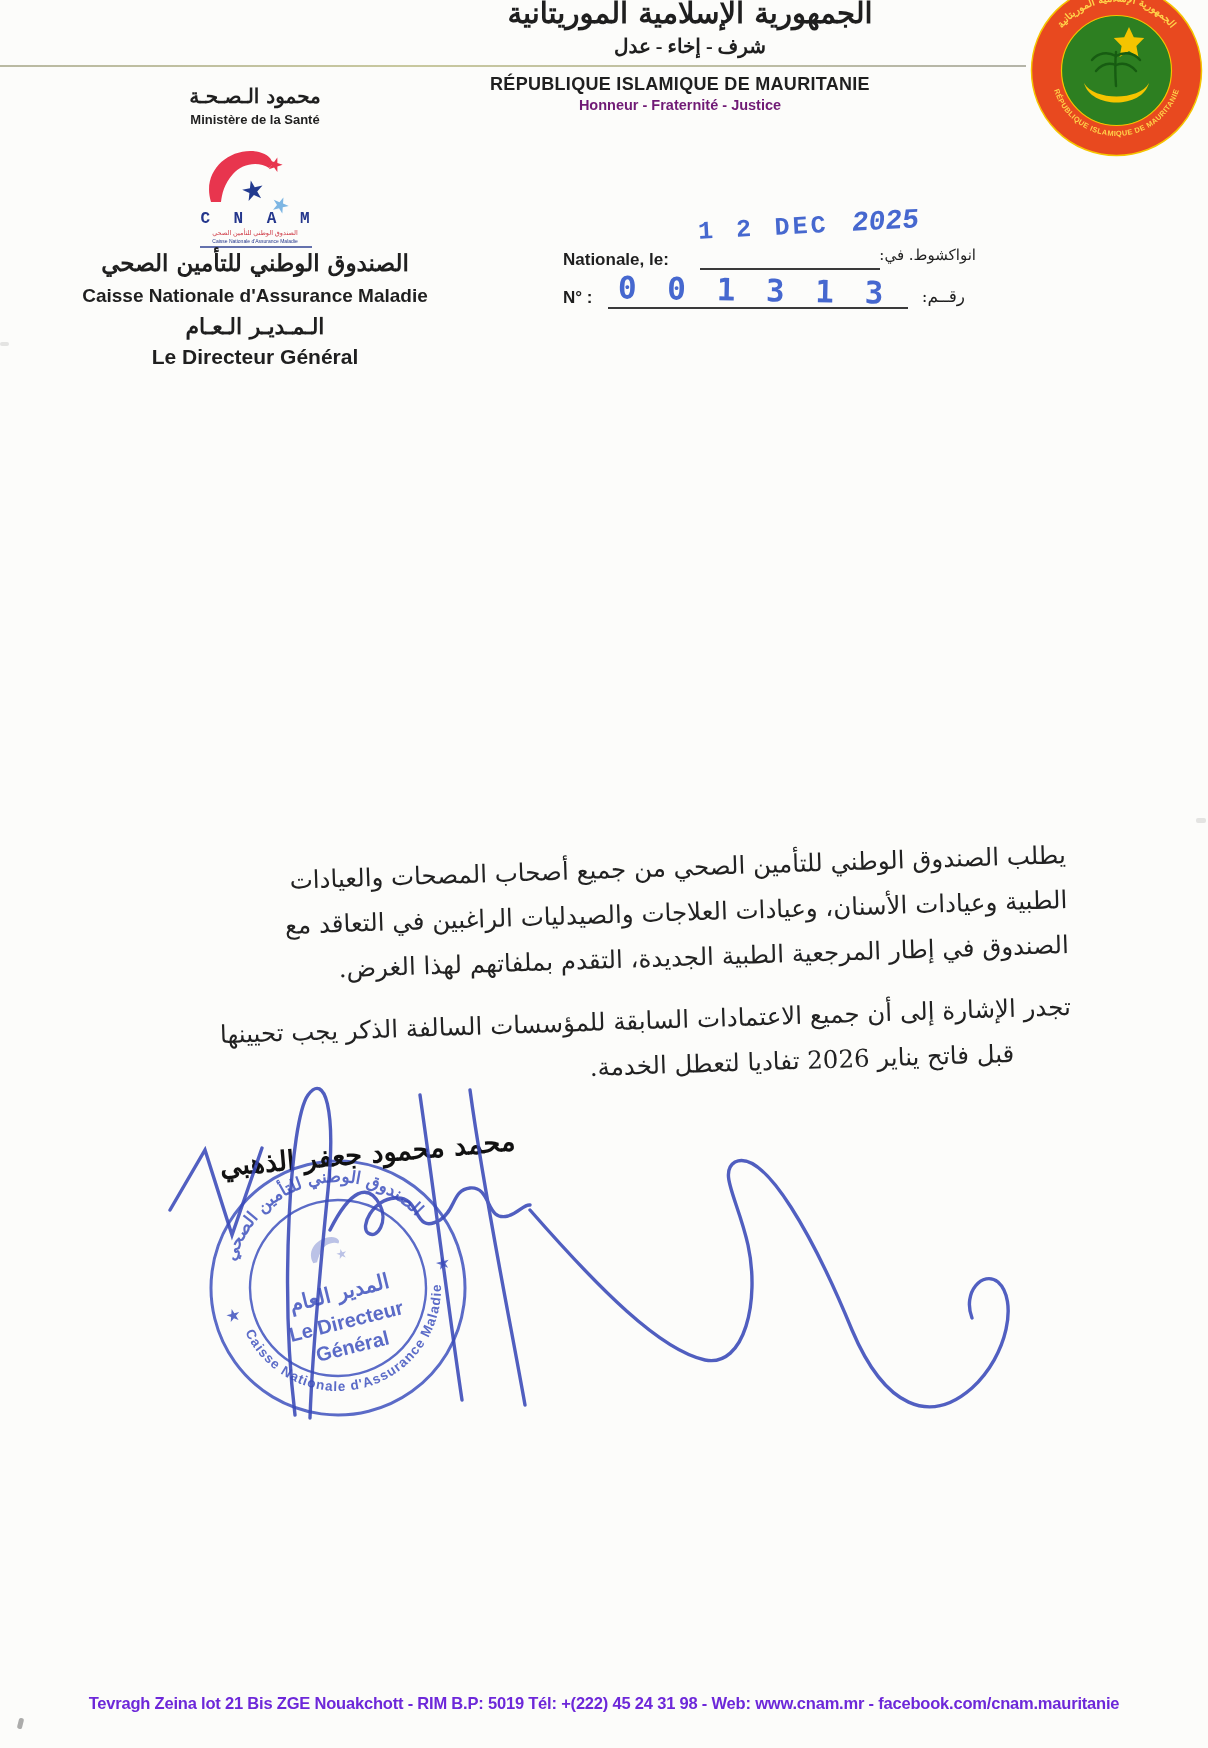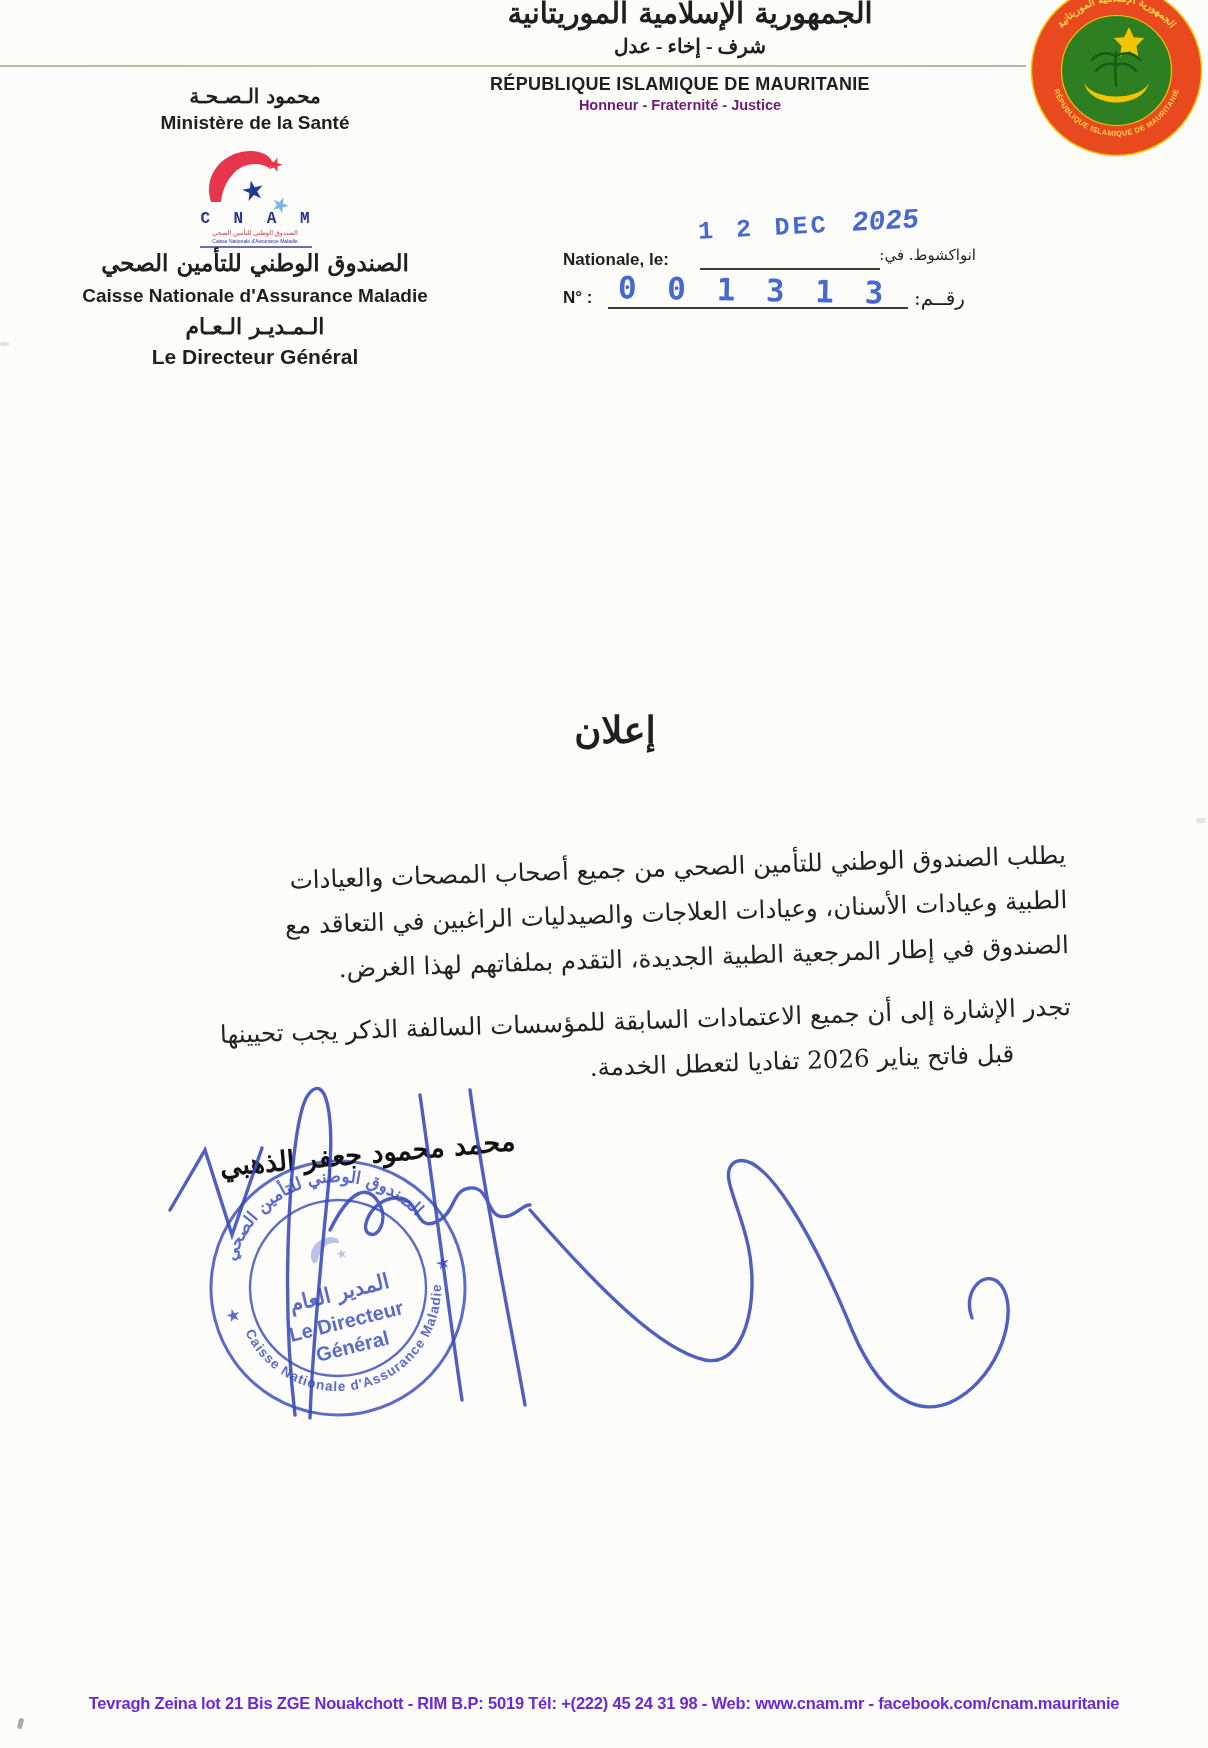--- a/index.html
+++ b/index.html
@@ -16,21 +16,21 @@
      font-family:"DejaVu Serif",serif;}
   .hdr-ar-motto{top:34px;left:400px;width:580px;font-size:20px;font-weight:bold;
      font-family:Liberation Serif, serif;}
   .hdr-divider{top:65px;left:0;width:1026px;height:2px;
      background:linear-gradient(90deg,#b9b9a2,#c8c89e 40%,#b4b4a8);}
   .hdr-fr-title{top:74px;left:390px;width:580px;font-size:18px;font-weight:bold;letter-spacing:.3px;}
   .hdr-fr-motto{top:97px;left:390px;width:580px;font-size:14.5px;font-weight:bold;color:#701a75;}
   
   .min-ar{top:84px;left:105px;width:300px;font-size:20px;font-weight:bold;
      font-family:"DejaVu Serif",serif;}
-  .min-fr{top:112px;left:105px;width:300px;font-size:19px;font-weight:bold;}
+  .min-fr{top:112px;left:105px;width:300px;font-size:13px;font-weight:bold;}
   .cnam-logo{top:140px;left:193px;}
   .cnam-acronym{top:210px;left:155px;width:200px;font-size:16px;font-weight:bold;
      letter-spacing:7px;color:#24368c;text-indent:7px;font-family:Liberation Mono, monospace;}
   .cnam-small-ar{top:229px;left:155px;width:200px;font-size:6.5px;color:#cf3a45;}
   .cnam-small-fr{top:238px;left:155px;width:200px;font-size:5px;color:#24368c;}
   .cnam-rule{top:246px;left:200px;width:112px;height:1.5px;background:#24368c;opacity:.7;}
   .org-ar{top:249px;left:55px;width:400px;font-size:23px;font-weight:bold;
      font-family:"DejaVu Serif",serif;}
   .org-fr{top:285px;left:35px;width:440px;font-size:19px;font-weight:bold;}
   .dir-ar{top:313px;left:105px;width:300px;font-size:22px;font-weight:bold;
@@ -42,21 +42,21 @@
   .date-ar{top:246px;left:876px;width:100px;font-size:15px;text-align:right;
      font-family:"DejaVu Serif",serif;}
   .date-stamp{top:210px;left:698px;color:#4668cf;transform:rotate(-3deg);
      font-family:"Liberation Mono",monospace;white-space:nowrap;}
   .date-stamp .dd{font-size:25px;font-weight:bold;letter-spacing:4px;}
   .date-stamp .mm{font-size:25px;font-weight:bold;letter-spacing:3px;margin-left:10px;}
   .date-stamp .yy{font-size:28px;font-weight:bold;margin-left:14px;display:inline-block;
      transform:skewX(-8deg);}
   .num-label{top:288px;left:563px;font-size:17px;font-weight:bold;}
   .num-line{top:307px;left:608px;width:300px;height:1.5px;background:#3a3a3a;}
-  .num-ar{top:286px;left:905px;width:60px;font-size:20px;text-align:right;
+  .num-ar{top:286px;left:905px;width:60px;font-size:17px;text-align:right;
      font-family:"DejaVu Serif",serif;}
   .num-stamp{top:272px;left:618px;color:#4668cf;font-size:31px;font-weight:bold;
      font-family:"DejaVu Sans Mono",monospace;letter-spacing:6px;transform:rotate(1.2deg);
      white-space:nowrap;}
   
   .title-ar{top:708px;left:420px;width:390px;font-size:37px;font-weight:bold;
      font-family:"DejaVu Serif",serif;}
   .body-block{top:832px;left:165px;width:900px;transform:rotate(-1.9deg);
      transform-origin:100% 0;}
   .body-line{direction:rtl;text-align:right;font-size:24.5px;line-height:45px;
@@ -138,21 +138,20 @@
     <span class="dd">1 2</span>
     <span class="mm">DEC</span>
     <span class="yy">2025</span>
   </div>
 
   <div class="abs num-label">N° :</div>
   <div class="abs num-line"></div>
   <div class="abs ar num-ar">رقــم:</div>
   <div class="abs num-stamp">0 0 1 3 1 3</div>
 
-  <div class="abs ctr ar title-ar">إعلان</div>
 
   <div class="abs body-block">
     <div class="body-line">يطلب الصندوق الوطني للتأمين الصحي من جميع أصحاب المصحات والعيادات</div>
     <div class="body-line">الطبية وعيادات الأسنان، وعيادات العلاجات والصيدليات الراغبين في التعاقد مع</div>
     <div class="body-line">الصندوق في إطار المرجعية الطبية الجديدة، التقدم بملفاتهم لهذا الغرض.</div>
     <div class="body-line p2">تجدر الإشارة إلى أن جميع الاعتمادات السابقة للمؤسسات السالفة الذكر يجب تحيينها</div>
     <div class="body-line indent">قبل فاتح يناير 2026 تفاديا لتعطل الخدمة.</div>
   </div>
 
   <svg class="abs stamp-wrap" viewBox="0 0 280 280">

